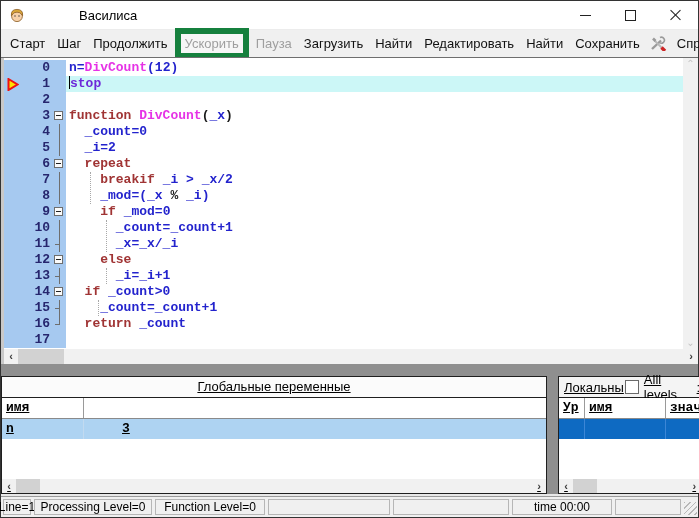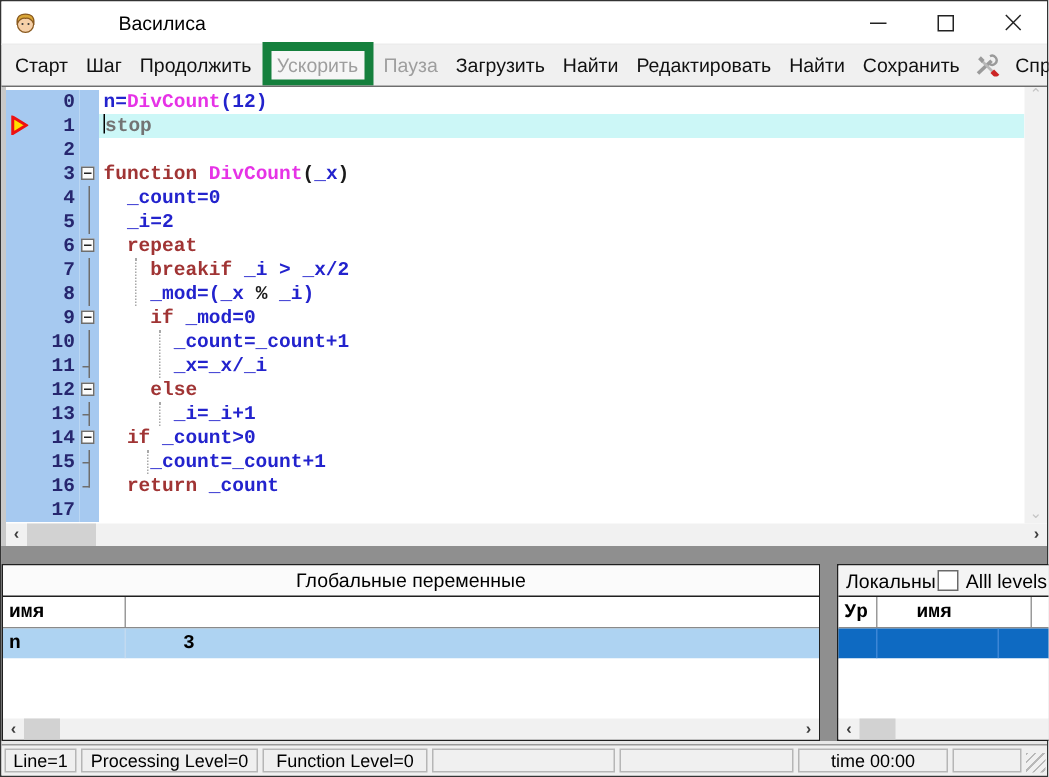--- a/index.html
+++ b/index.html
@@ -37,46 +37,46 @@
   .fold.m-end::before{content:'';position:absolute;left:6px;top:0;height:9px;width:1px;background:#6e6e6e;}
   .fold.m-tee::after,.fold.m-end::after{content:'';position:absolute;left:2px;top:8px;width:5px;height:1px;background:#6e6e6e;}
   .fold.m-box::before{content:'';position:absolute;left:1px;top:3px;width:9px;height:9px;background:#fbfbfb;border:1px solid #6e6e6e;box-sizing:border-box;}
   .fold.m-box::after{content:'';position:absolute;left:3px;top:7px;width:5px;height:1px;background:#222;}
   .codecell{flex:1;font:bold 13px/16px "Liberation Mono",monospace;white-space:pre;padding-left:3px;color:#2323cd;}
   .line.cur .codecell{background:#ccf7f7;}
   .tk-code{color:#2323cd;}
   .tk-kw{color:#a03434;}
   .tk-fn{color:#e632e6;}
   .tk-punct{color:#1a1a1a;}
-  .tk-plain{color:#737373;}
+  .tk-plain{color:#6d28d9;}
   .caret{display:inline-block;width:1px;height:13px;background:#000;vertical-align:-2px;}
   .exec-arrow{position:absolute;left:3px;top:1px;width:12px;height:13px;}
   .iguide{position:absolute;width:0;border-left:1px dotted #a8a8a8;}
 
   
   .vscroll{position:absolute;right:0;top:0;bottom:15px;width:15px;background:#f1f1f1;display:flex;flex-direction:column;justify-content:space-between;align-items:center;}
   .vsb-arrow{font-size:10px;color:#c4c4c4;line-height:12px;}
   .hscroll{position:absolute;left:3px;right:0;bottom:0;height:15px;background:#f1f1f1;display:flex;align-items:center;}
   .sb-arrow{width:14px;text-align:center;font-size:11px;color:#3c3c3c;font-weight:bold;line-height:15px;}
   .sb-thumb{height:15px;background:#d2d2d2;}
   .sb-fill{flex:1;}
 
   
   .hsplit{flex:0 0 12px;background:#8f8f8f;}
   .vsplit{flex:0 0 11px;background:#8f8f8f;}
 
   
-  .bottom{flex:0 0 118px;display:flex;}
+  .bottom{flex:0 0 118px;display:flex;text-decoration:underline;}
   .panel{background:#fff;border:1px solid #1f1f1f;box-sizing:border-box;display:flex;flex-direction:column;}
   .globals{flex:0 0 546px;}
   .locals{flex:1;}
   .gp-title{height:20px;line-height:20px;text-align:center;font-size:13px;color:#000;border-bottom:1px solid #1f1f1f;background:#fbfbfb;}
   .lp-top{height:20px;display:flex;align-items:center;font-size:13px;border-bottom:1px solid #1f1f1f;background:#f4f4f4;padding-left:5px;box-sizing:content-box;}
   .lp-check{width:12px;height:12px;border:1px solid #6a6a6a;background:#fff;margin:0 5px 0 1px;flex:0 0 12px;}
-  .cols{height:20px;display:flex;border-bottom:1px solid #8a8a8a;font:bold 13px/20px "Liberation Mono",monospace;color:#000;background:#fff;gap:22px;}
+  .cols{height:20px;display:flex;border-bottom:1px solid #8a8a8a;font:bold 13px/20px "Liberation Mono",monospace;color:#000;background:#fff;}
   .col{box-sizing:border-box;padding-left:4px;border-right:1px solid #9a9a9a;overflow:hidden;white-space:nowrap;}
   .col:last-child{border-right:none;}
   .grow{flex:1;min-width:0;}
   .grow2{flex:1;min-width:0;padding-left:7px;margin-top:23px;}
   .grow-row{height:20px;display:flex;font:bold 13px/20px "Liberation Mono",monospace;color:#000;}
   .g-sel{background:#aed3f2;}
   .l-sel{background:#0e6ac2;}
   .l-sel .col{border-right:1px solid #3c86d6;}
   .cell-name{width:82px;flex:0 0 82px;padding-left:4px;box-sizing:border-box;border-right:1px solid #c2daf0;}
   .cell-val{flex:1;padding-left:38px;box-sizing:border-box;}
@@ -305,21 +305,21 @@
         <div class="sb-thumb" style="width:24px;"></div>
         <div class="sb-fill"></div>
         <div class="sb-arrow">›</div>
       </div>
     </div>
   </div>
 
   <div class="sb-gap"></div>
 
   <div class="statusbar" id="statusbar">
-    <div class="sb-cell" style="width: 48px;">Line=1</div>
+    <div class="sb-cell" style="width: 28px;">Line=1</div>
       <div class="sb-cell" style="width: 118px;">Processing Level=0</div>
       <div class="sb-cell" style="width: 110px;">Function Level=0</div>
       <div class="sb-cell" style="width: 122px;"></div>
       <div class="sb-cell" style="width: 116px;"></div>
       <div class="sb-cell" style="width: 100px;">time 00:00</div>
       <div class="sb-flex" id="sb-filler"></div>
     <div class="grip"></div>
   </div>
 
 </div>

